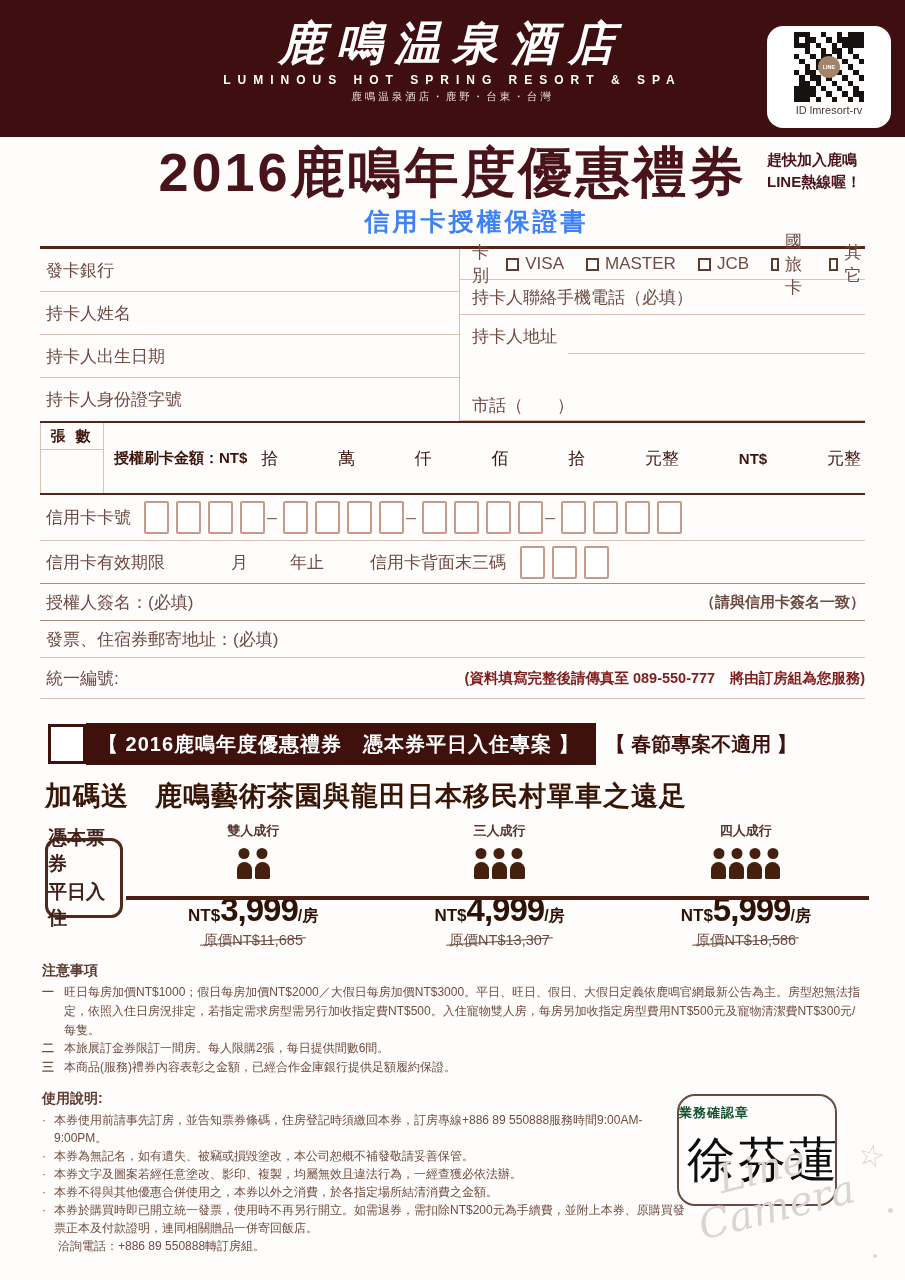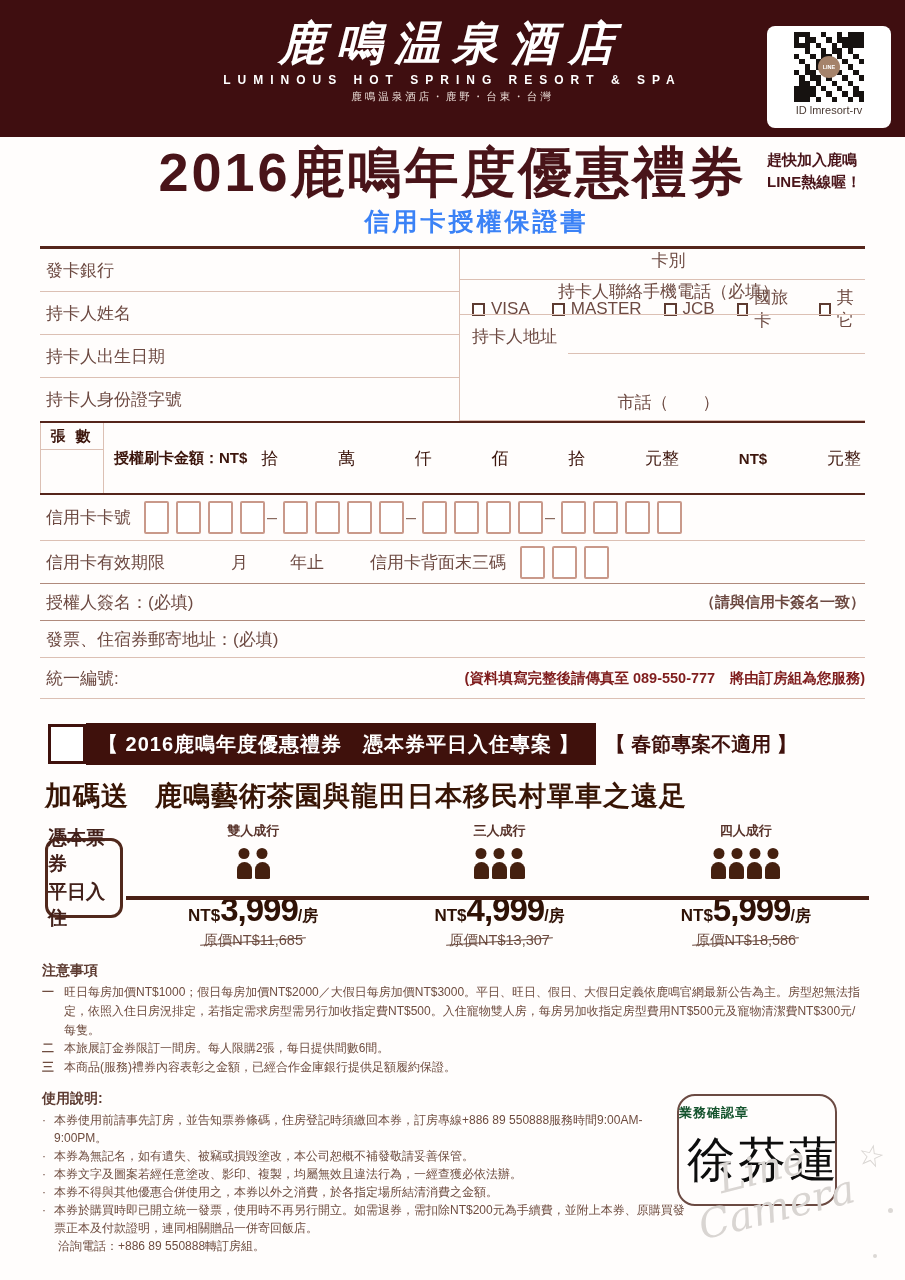--- a/index.html
+++ b/index.html
@@ -10,21 +10,21 @@
   *{margin:0;padding:0;box-sizing:border-box;}
   body{background:#e8e6e4;font-family:"Liberation Sans","DejaVu Sans",sans-serif;}
   .page{position:relative;width:905px;height:1280px;background:#fffdfc;margin:0 auto;overflow:hidden;}
 
   
   .band{position:relative;height:137px;background:var(--band);color:#fff;text-align:center;}
   .logo-cal{padding-top:18px;font-family:"DejaVu Serif","Liberation Serif",serif;font-style:italic;
     font-weight:bold;font-size:46px;letter-spacing:12px;line-height:1.1;}
   .logo-en{margin-top:4px;font-size:12px;letter-spacing:7px;font-weight:bold;}
   .logo-sub{margin-top:3px;font-size:10.5px;letter-spacing:3px;color:#e9dcd6;}
-  .qr-card{position:absolute;top:26px;right:14px;width:124px;height:102px;background:#fff;border-radius:8px;
+  .qr-card{position:absolute;top:26px;right:14px;width:124px;height:102px;background:#fff;border-radius:16px;
     display:flex;flex-direction:column;align-items:center;justify-content:flex-start;padding-top:6px;}
   .qr-grid{position:relative;display:grid;grid-template-columns:repeat(13,5.4px);grid-template-rows:repeat(13,5.4px);}
   .qm{background:#fff;} .qm.on{background:#161210;}
   .qr-badge{position:absolute;left:50%;top:50%;transform:translate(-50%,-50%);width:22px;height:22px;border-radius:50%;
     background:#a5836b;color:#fff;font-size:5.5px;font-weight:bold;display:flex;align-items:center;justify-content:center;}
   .qr-id{margin-top:2px;font-size:11px;color:#4a3a33;}
 
   
   .title-block{position:relative;text-align:center;padding-top:6px;}
   .h1{font-size:54px;font-weight:900;color:var(--ttl);letter-spacing:3px;line-height:1.08;}
@@ -33,21 +33,21 @@
   .h2{margin-top:4px;font-size:25px;font-weight:bold;color:#3b82f6;letter-spacing:3px;margin-left:48px;}
 
   
   .form{margin:8px 40px 0 40px;border-top:3px solid var(--ln-d);}
   .form-cols{display:flex;}
   .col-left{width:420px;border-right:1.5px solid var(--ln-l);}
   .fl-row{height:43px;display:flex;align-items:center;border-bottom:1.5px solid var(--ln-l);}
   .fl-row:last-child{border-bottom:none;}
   .f-label{font-size:17px;color:var(--lbl);padding-left:6px;font-weight:500;}
   .col-right{flex:1;display:flex;flex-direction:column;}
-  .cr-row{display:flex;align-items:center;border-bottom:1.5px solid var(--ln-l);padding-left:12px;font-size:17px;color:var(--lbl);flex-direction:column;}
+  .cr-row{display:flex;align-items:center;border-bottom:1.5px solid var(--ln-l);padding-left:12px;font-size:17px;color:var(--lbl);}
   .cr-1{height:31px;gap:14px;} .cr-2{height:35px;} .cr-3{height:30px;} 
   .cr-4{height:76px;border-bottom:none;align-items:flex-start;padding-top:10px;position:relative;}
   .cb{display:inline-block;width:13px;height:13px;border:2px solid #5d3b31;background:#fff;margin-right:6px;vertical-align:-1px;}
   .ct-item{display:inline-flex;align-items:center;font-weight:500;}
   .addr-line{position:absolute;left:108px;right:0;top:38px;border-top:1.5px solid var(--ln-l);}
   .div-dark{border-top:2px solid var(--ln-d);}
   .div-med{border-top:1.5px solid var(--ln-m);}
   .div-light{border-top:1.5px solid var(--ln-l);}
 
   .deposit{display:flex;height:70px;align-items:stretch;}

